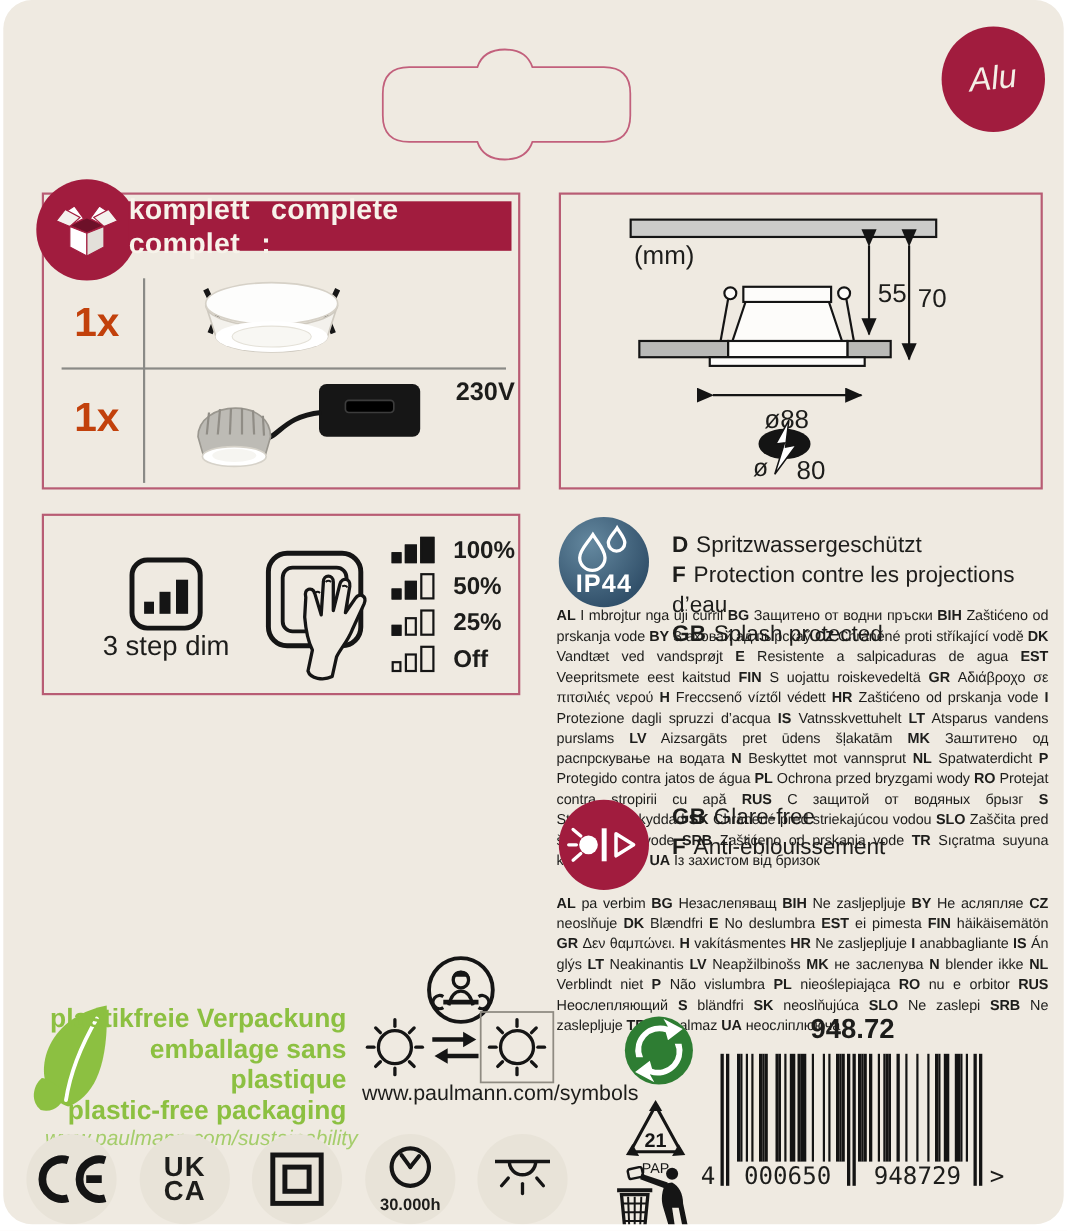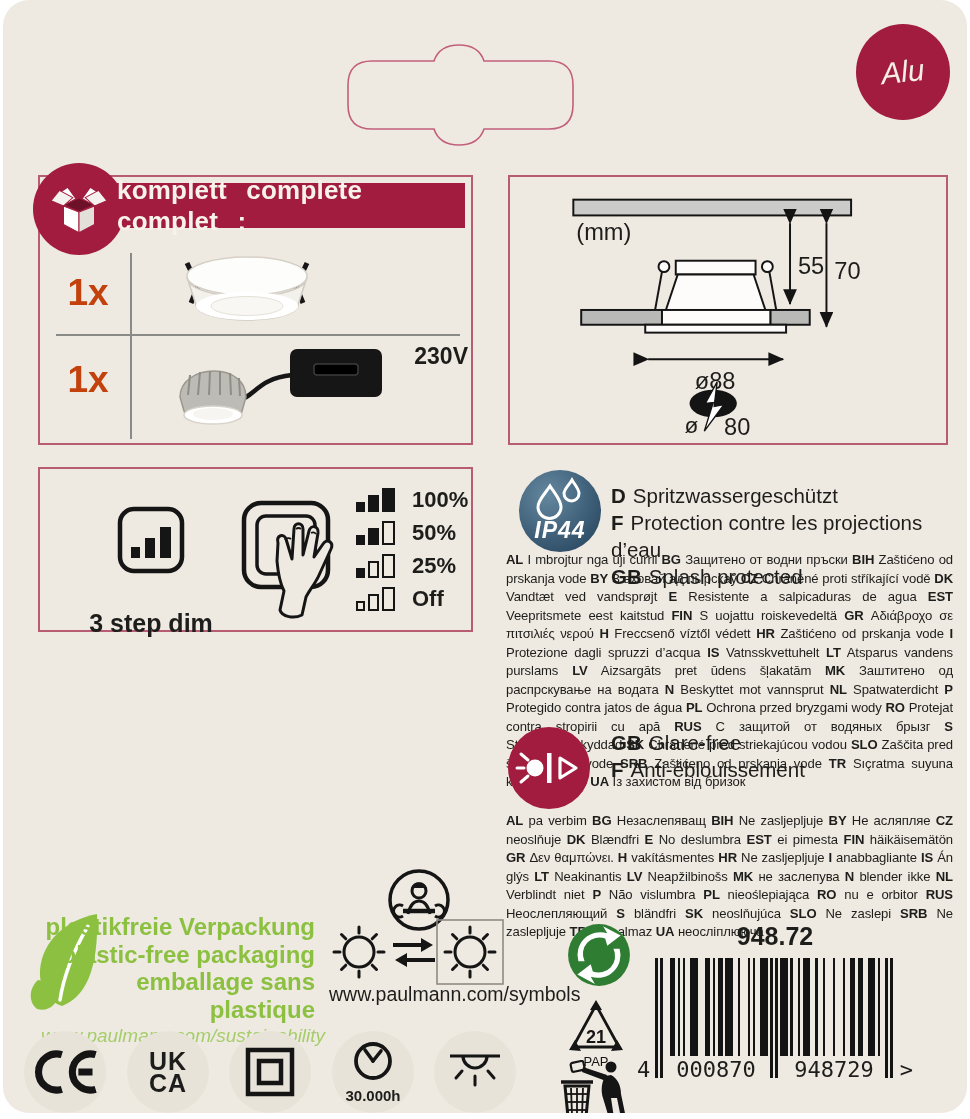--- a/index.html
+++ b/index.html
@@ -35,36 +35,36 @@
   .voltage{position:absolute;left:350px;top:166px;width:78px;text-align:right;font-size:23px;font-weight:600;}
   .img-downlight{position:absolute;left:112px;top:72px;}
   .img-module{position:absolute;left:112px;top:162px;}
 
   
   .box-dims{left:505px;top:175px;width:436px;height:266px;}
 
   
   .box-dim3{left:35px;top:467px;width:431px;height:161px;}
   .dim-icon{position:absolute;left:76px;top:36px;}
-  .dim-title{position:absolute;left:28px;top:104px;width:166px;text-align:center;font-size:25px;font-weight:700;margin-top:36px;}
+  .dim-title{position:absolute;left:28px;top:104px;width:166px;text-align:center;font-size:25px;font-weight:400;}
   .hand-icon{position:absolute;left:196px;top:22px;}
   .dim-levels{position:absolute;left:316px;top:17px;display:flex;flex-direction:column;gap:7px;}
   .dim-row{display:flex;align-items:flex-end;height:26px;}
   .dim-bars{display:inline-flex;align-items:flex-end;gap:3px;width:48px;}
   .db{display:block;border:2.5px solid #151515;background:transparent;box-sizing:border-box;}
   .db.s0{width:9px;height:10px;}
   .db.s1{width:11px;height:17px;}
   .db.s2{width:13px;height:24px;}
   .db.f{background:#151515;}
   .dim-label{font-size:22px;font-weight:700;margin-left:8px;line-height:24px;}
 
   
   .feature-circle{position:absolute;width:82px;height:82px;border-radius:50%;
     display:flex;align-items:center;justify-content:center;}
-  .ip44-circle{left:516px;top:470px;background:radial-gradient(circle at 35% 30%, #64889f, #31506a 75%);font-style:italic;}
+  .ip44-circle{left:505px;top:470px;background:radial-gradient(circle at 35% 30%, #64889f, #31506a 75%);}
   .glare-circle{left:505px;top:727px;background:#a11c3e;}
   .lang-block{position:absolute;left:608px;width:345px;}
   .lang-row{font-size:20.5px;line-height:27px;}
   .lang-row .code{font-weight:700;margin-right:7px;}
   .splash-langs{top:458px;margin-top:24px;}
   .glare-langs{top:729px;}
   .translations{position:absolute;left:503px;width:447px;font-size:13.1px;line-height:18.5px;
     text-align:justify;font-weight:500;letter-spacing:-0.1px;}
   .translations b{font-weight:700;}
   .splash-trans{top:551px;}
@@ -288,22 +288,22 @@
   </div>
   <div class="translations glare-trans"><b>AL</b> pa verbim  <b>BG</b> Незаслепяващ <b>BIH</b> Ne zasljepljuje <b>BY</b> Не асляпляе <b>CZ</b> neoslňuje <b>DK</b> Blændfri <b>E</b> No deslumbra <b>EST</b> ei pimesta <b>FIN</b> häikäisemätön <b>GR</b> Δεν θαμπώνει. <b>H</b> vakításmentes <b>HR</b> Ne zasljepljuje <b>I</b> anabbagliante <b>IS</b> Án glýs <b>LT</b> Neakinantis <b>LV</b> Neapžilbinošs <b>MK</b> не заслепува <b>N</b> blender ikke <b>NL</b> Verblindt niet <b>P</b> Não vislumbra <b>PL</b> nieoślepiająca <b>RO</b> nu e orbitor <b>RUS</b> Неослепляющий <b>S</b> bländfri <b>SK</b> neoslňujúca <b>SLO</b> Ne zaslepi <b>SRB</b> Ne zaslepljuje <b>TR</b> Göz almaz <b>UA</b>  неосліплююча</div>
 
   <svg class="leaf" width="98" height="108" viewBox="0 0 98 108">
     <path d="M72,6 C40,12 17,34 15,62 C14,79 22,93 37,98 C60,89 74,62 72,6 Z" fill="#8cc041"></path>
     <path d="M63,18 C49,42 39,66 35,92" fill="none" stroke="#ffffff" stroke-width="3.5" stroke-linecap="round"></path>
     <path d="M13,72 C4,80 3,94 12,101 C23,104 32,97 34,86 C26,77 17,72 13,72 Z" fill="#8cc041"></path>
   </svg>
   <div class="green-text">
     <div class="gl">plastikfreie Verpackung</div>
+    <div class="gl">emballage sans plastique</div>
     <div class="gl">plastic-free packaging</div>
-    <div class="gl">emballage sans plastique</div>
     <div class="gurl">www.paulmann.com/sustainability</div>
   </div>
 
   <svg class="installer" width="68" height="68" viewBox="0 0 68 68">
     <circle cx="34" cy="34" r="29" fill="none" stroke="#151515" stroke-width="3.5"></circle>
     <circle cx="34" cy="25" r="7" fill="none" stroke="#151515" stroke-width="3"></circle>
     <path d="M26,22 A8.5,8.5 0 0 1 42,22 Z" fill="#151515"></path>
     <path d="M23,48 C25,39 29,35 34,35 C39,35 43,39 45,48" fill="none" stroke="#151515" stroke-width="3"></path>
     <line x1="18" y1="45" x2="50" y2="45" stroke="#151515" stroke-width="4.5"></line>
     <path d="M18,40 A6,6 0 1 0 18,50" fill="none" stroke="#151515" stroke-width="3"></path>
@@ -444,21 +444,21 @@
         <i class="bm on"></i>
         <i class="bm"></i>
         <i class="bm on"></i>
         <i class="bm"></i>
         <i class="bm"></i>
         <i class="bm on g"></i>
         <i class="bm g"></i>
         <i class="bm on g"></i>
       </div>
     <span class="bdigit bd-first">4</span>
-    <span class="bdigit bd-left">000870</span>
+    <span class="bdigit bd-left">000650</span>
     <span class="bdigit bd-right">948729</span>
     <span class="bdigit bd-end">&gt;</span>
   </div>
   <svg class="recycle-tri" width="60" height="74" viewBox="0 0 60 74">
     <path d="M30,7 L53,49 L7,49 Z" fill="none" stroke="#151515" stroke-width="2.8" stroke-linejoin="round"></path>
     <polygon points="30,2 36,12 24,12" fill="#151515"></polygon>
     <polygon points="57,52 45,53 51,42" fill="#151515"></polygon>
     <polygon points="3,52 15,53 9,42" fill="#151515"></polygon>
     <text x="30" y="45" text-anchor="middle" font-size="18" font-weight="600" fill="#151515">21</text>
     <text x="30" y="68" text-anchor="middle" font-size="13" font-weight="500" fill="#151515">PAP</text>

